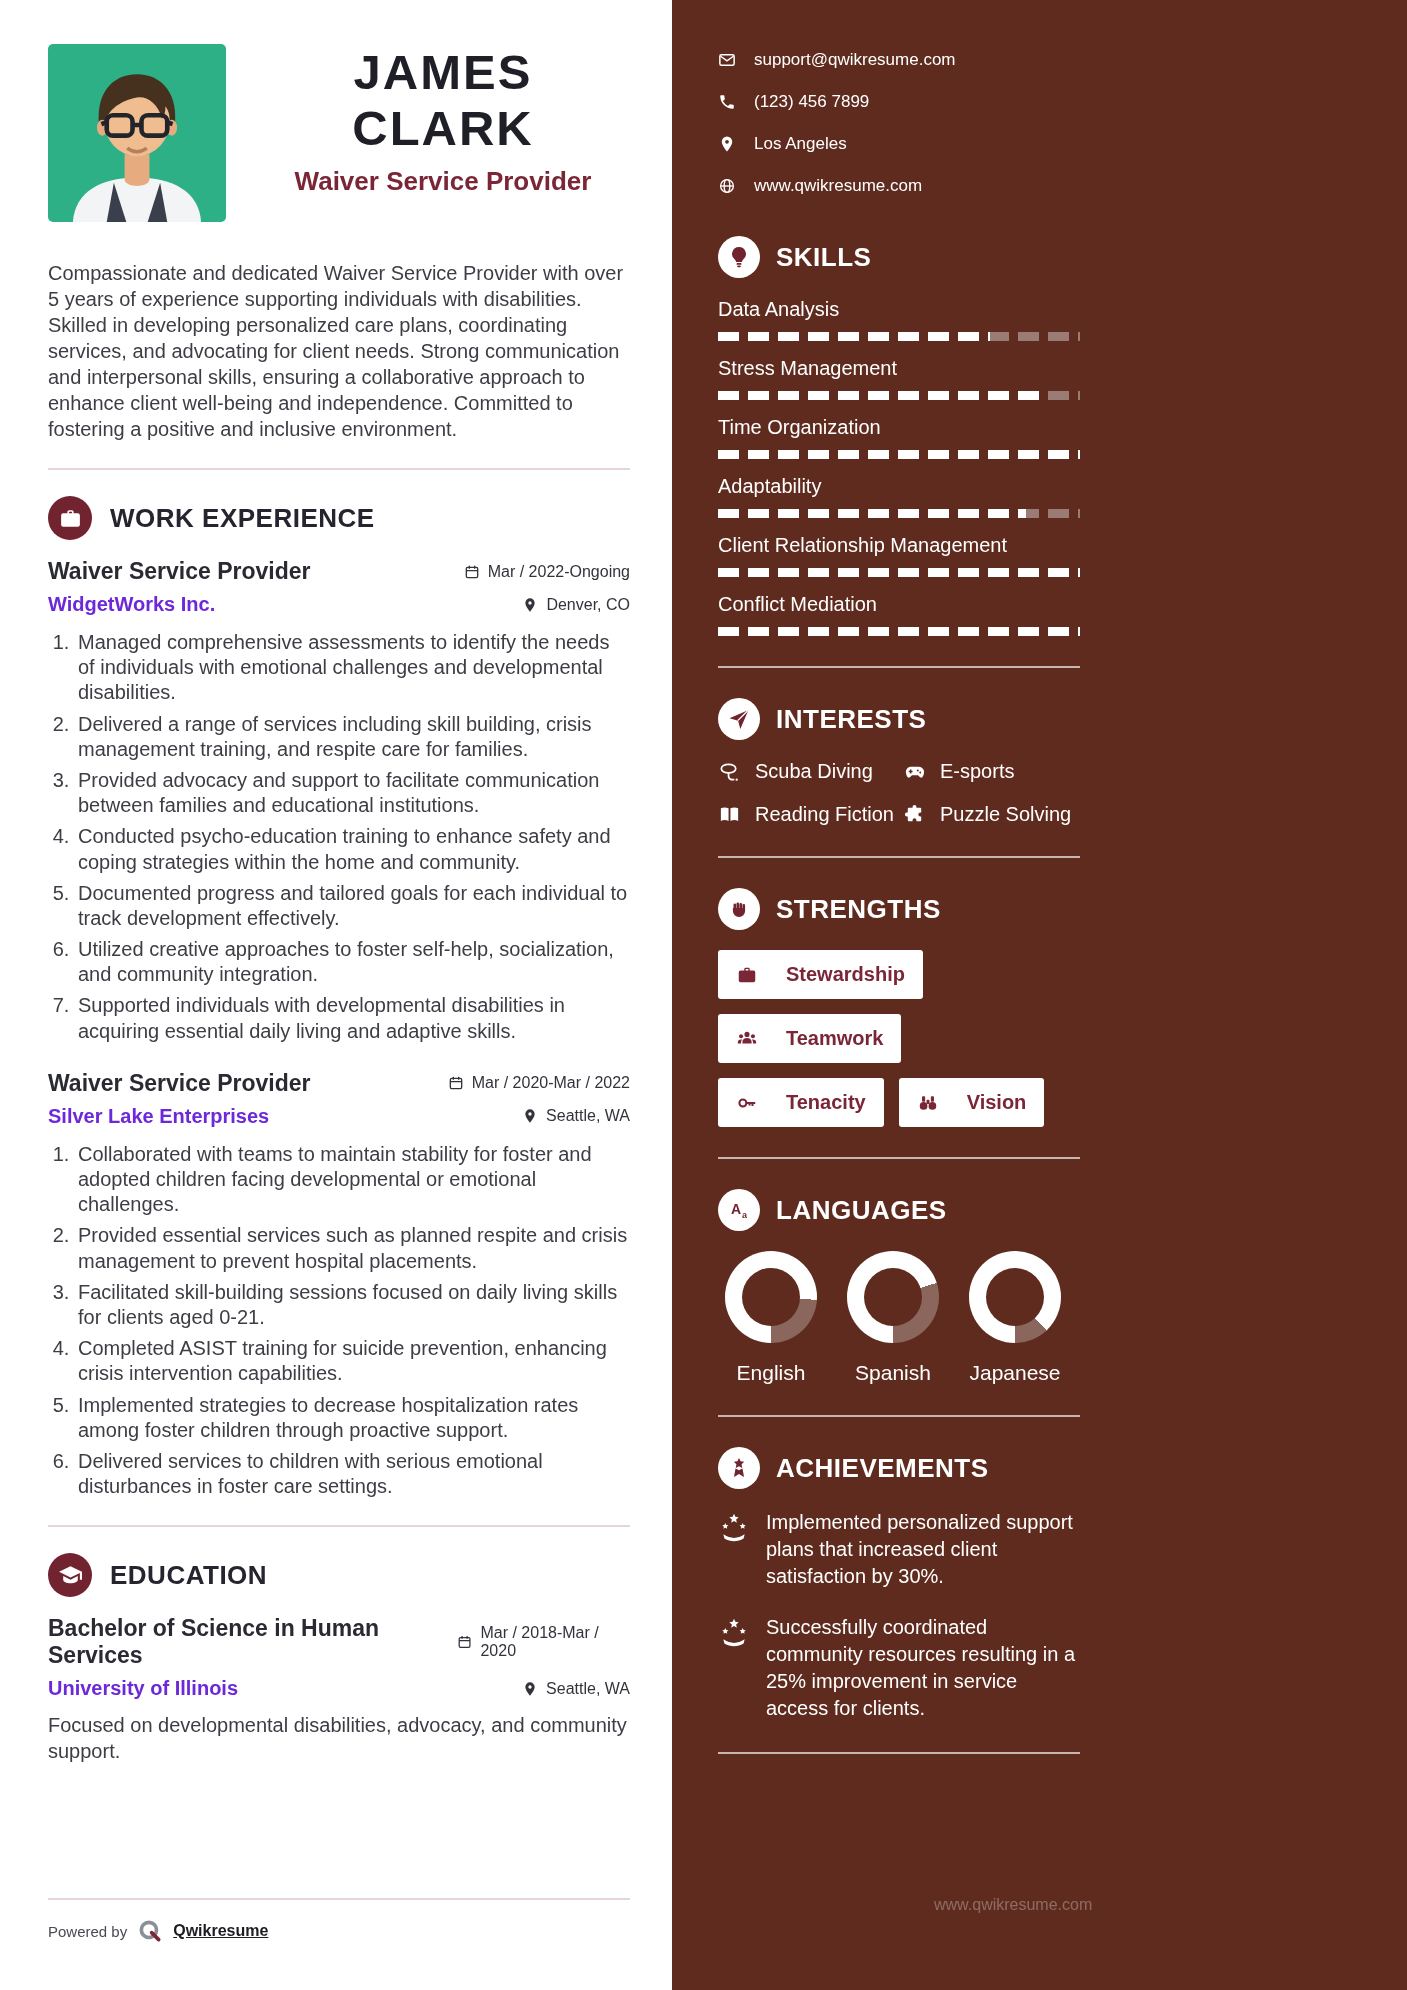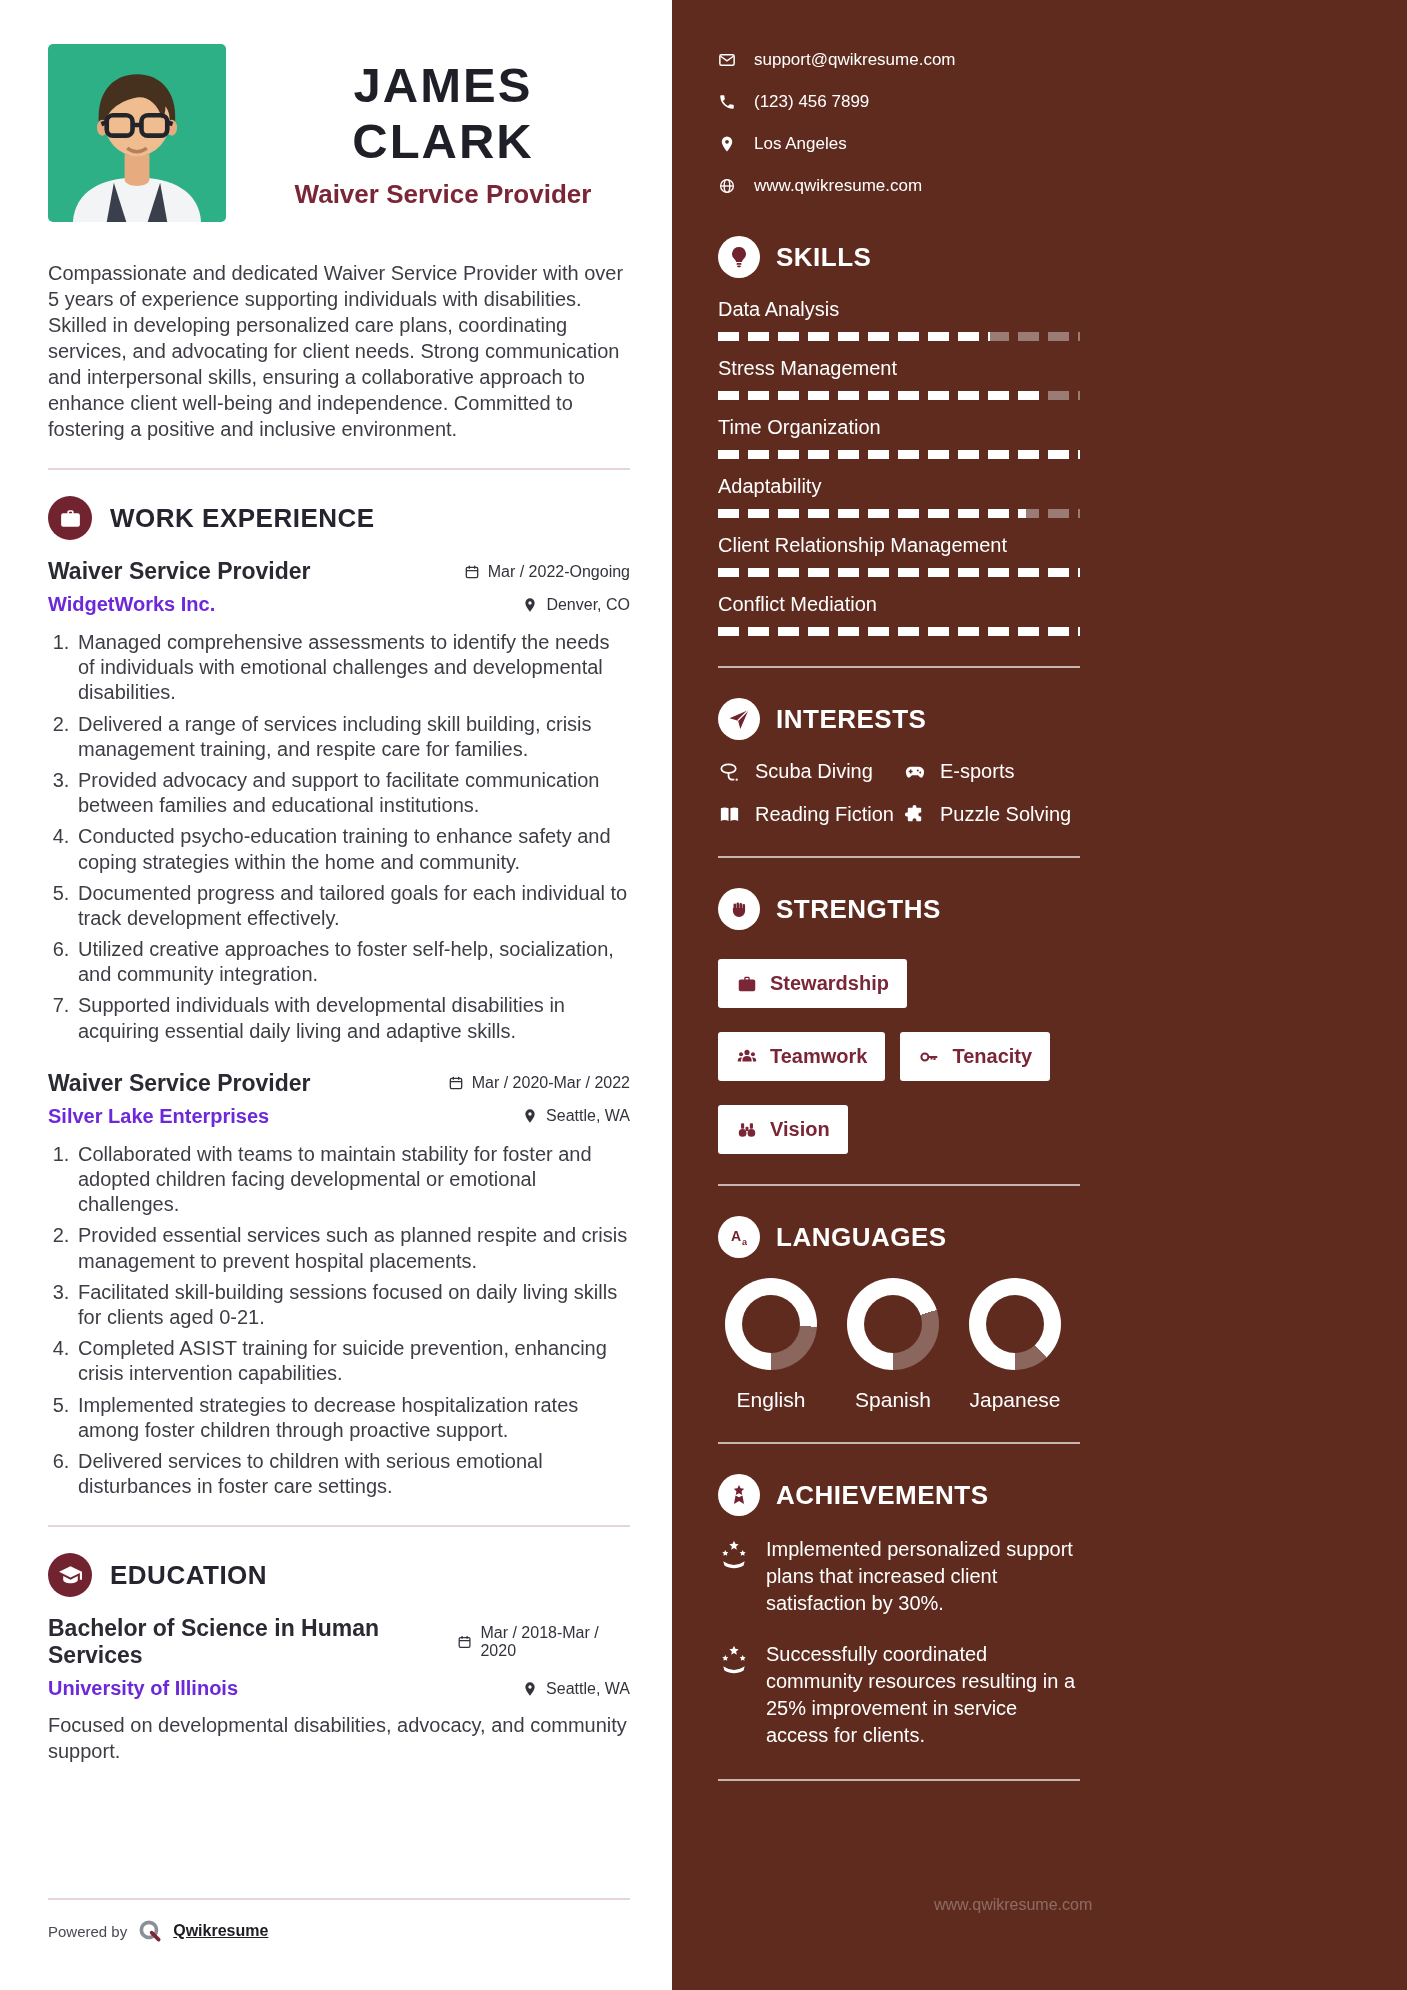--- a/index.html
+++ b/index.html
@@ -7,21 +7,21 @@
   body {
     width: 1407px; height: 1990px;
     font-family: "Liberation Sans", "DejaVu Sans", sans-serif;
     background: #ffffff; color: #3d3d45;
   }
   .page { display: flex; width: 1407px; height: 1990px; overflow: hidden; }
 
   
   .left-col { width: 672px; position: relative; padding: 44px 42px 150px 48px; background: #fff; }
 
-  .id-header { display: flex; align-items: center; gap: 30px; margin-bottom: 38px; }
+  .id-header { display: flex; gap: 30px; margin-bottom: 38px; }
   .photo { width: 178px; height: 178px; border-radius: 5px; overflow: hidden; flex: none; }
   .photo svg { display: block; width: 100%; height: 100%; }
   .id-text { flex: 1; text-align: center; }
   h1.name { margin: 0; font-size: 49px; letter-spacing: 2px; color: #1f1f27; font-weight: 800; }
   .role { margin-top: 10px; font-size: 26px; font-weight: 700; color: #7a2636; }
 
   .sec-head { display: flex; align-items: center; gap: 18px; margin: 0 0 18px; }
   .sec-icon { width: 44px; height: 44px; border-radius: 50%; background: #71232f; color: #fff;
               display: flex; align-items: center; justify-content: center; flex: none; }
   .sec-icon svg { width: 25px; height: 25px; }
@@ -72,22 +72,22 @@
   .skill-track { width: 100%; color: rgba(255,255,255,.38); }
   .skill-fill { color: #ffffff; }
 
   hr.rdivider { border: none; border-top: 2px solid rgba(255,255,255,.65); margin: 30px 0; }
 
   .interests-grid { display: grid; grid-template-columns: 1fr 1fr; gap: 20px 8px; }
   .interest { display: flex; align-items: center; gap: 14px; font-size: 20px; }
   .interest svg { width: 23px; height: 23px; flex: none; }
 
   .strengths-wrap { display: flex; flex-wrap: wrap; gap: 15px; }
-  .strength { display: flex; align-items: center; gap: 12px; background: #fff; color: #7a2636;
-              font-weight: 700; font-size: 20px; padding: 13px 18px; border-radius: 3px; margin-top: 9px; }
+  .strength { display: flex; align-items: center; gap: 28px; background: #fff; color: #7a2636;
+              font-weight: 700; font-size: 20px; padding: 13px 18px; border-radius: 3px; }
   .strength svg { width: 22px; height: 22px; flex: none; }
 
   .langs { display: flex; gap: 16px; }
   .lang { width: 106px; text-align: center; }
   .donut { width: 92px; height: 92px; border-radius: 50%; position: relative; margin: 0 auto 18px; }
   .donut::after { content: ""; position: absolute; inset: 17px; border-radius: 50%; background: #5e2b1e; }
   .lang-name { font-size: 21px; margin-top: 7px; }
 
   .achv { display: flex; gap: 16px; margin-bottom: 24px; font-size: 20px; line-height: 1.35; }
   .achv .achv-icon svg { width: 32px; height: 32px; flex: none; display: block; margin-top: 2px; }

